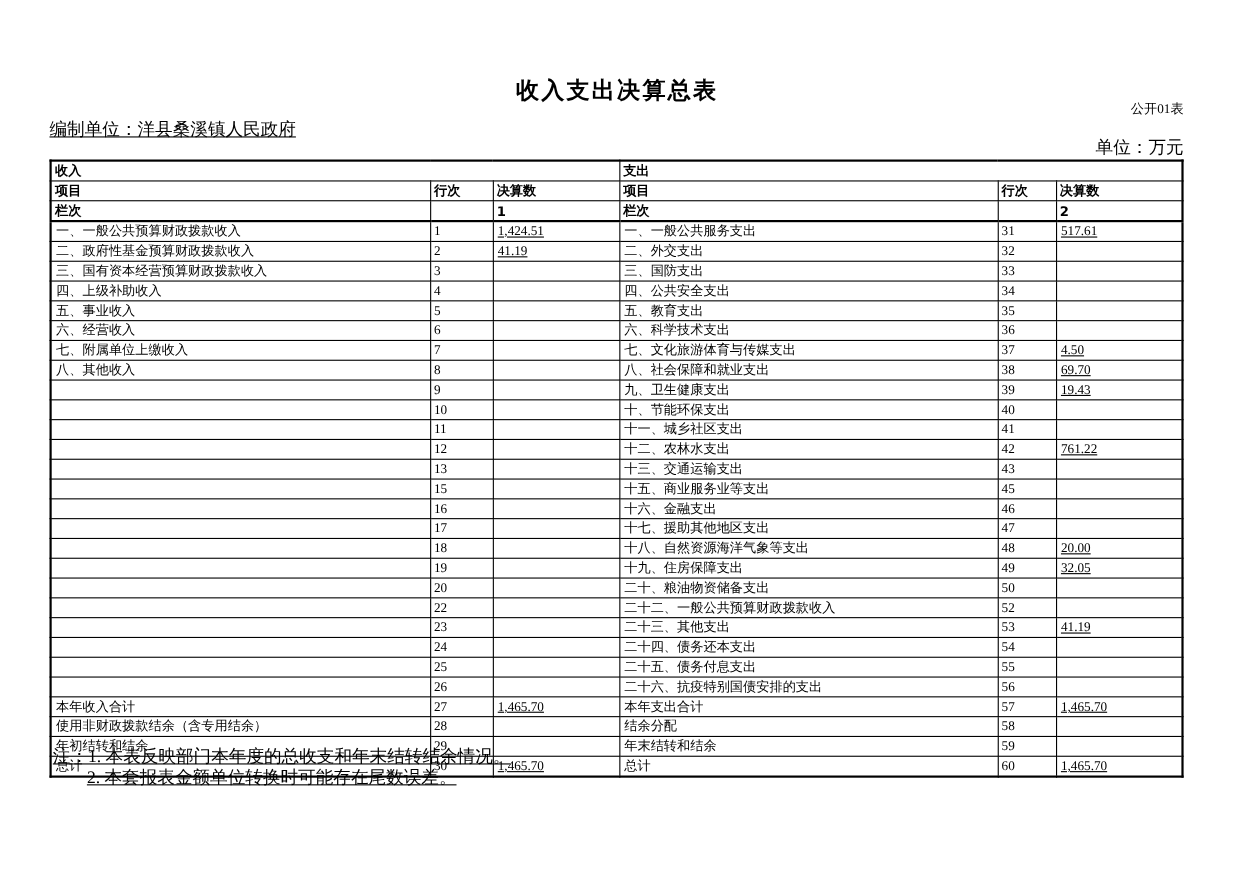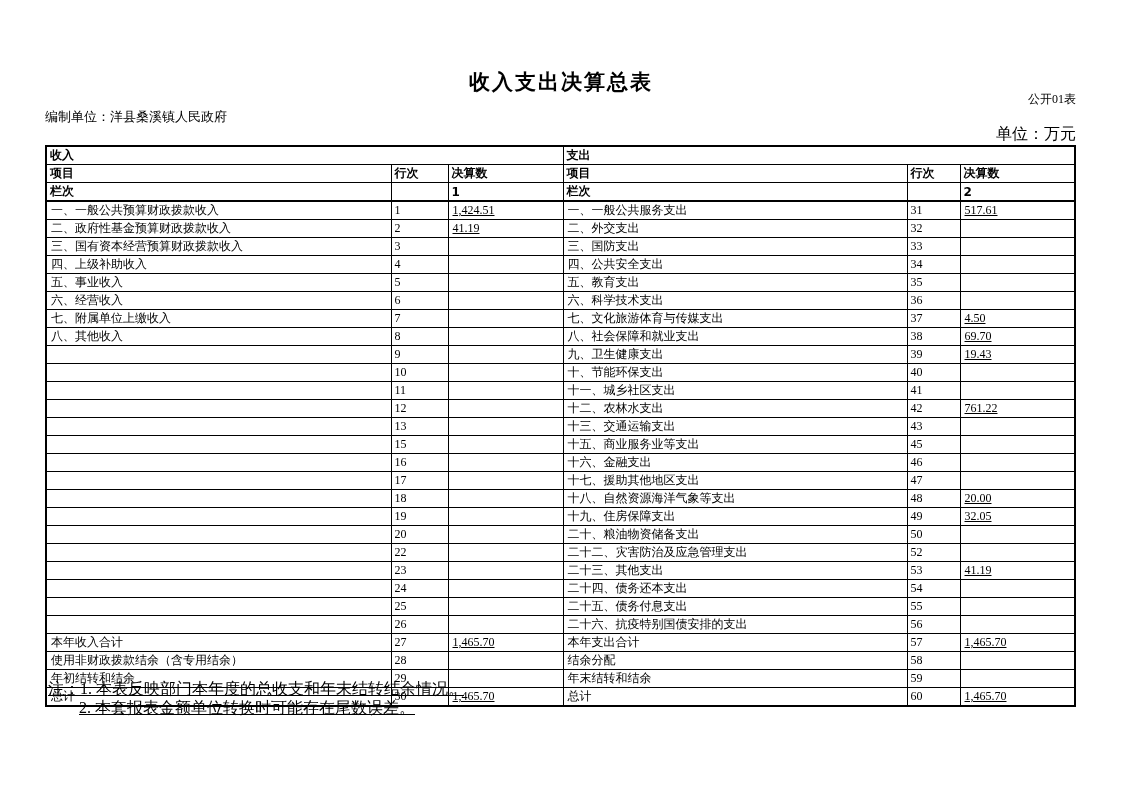--- a/index.html
+++ b/index.html
@@ -27,21 +27,22 @@
   .table-code {
     position: absolute;
     top: 91px;
     right: 46px;
     font-size: 12px;
   }
   .subhead-left {
     position: absolute;
     top: 108px;
     left: 45px;
-    font-size: 13px;
+    font-size: 16px;
+    text-decoration: underline;
   }
   .subhead-right {
     position: absolute;
     top: 124px;
     right: 46px;
     font-size: 16px;
   }
   table.main {
     position: absolute;
     top: 145px;
@@ -281,21 +282,21 @@
           <td class="td-line">20</td>
           <td class="td-amount"></td>
           <td class="td-item">二十、粮油物资储备支出</td>
           <td class="td-line">50</td>
           <td class="td-amount"></td>
         </tr>
         <tr>
           <td class="td-item"></td>
           <td class="td-line">22</td>
           <td class="td-amount"></td>
-          <td class="td-item">二十二、灾害防治及应急管理支出</td>
+          <td class="td-item">二十二、一般公共预算财政拨款收入</td>
           <td class="td-line">52</td>
           <td class="td-amount"></td>
         </tr>
         <tr>
           <td class="td-item"></td>
           <td class="td-line">23</td>
           <td class="td-amount"></td>
           <td class="td-item">二十三、其他支出</td>
           <td class="td-line">53</td>
           <td class="td-amount">41.19</td>

